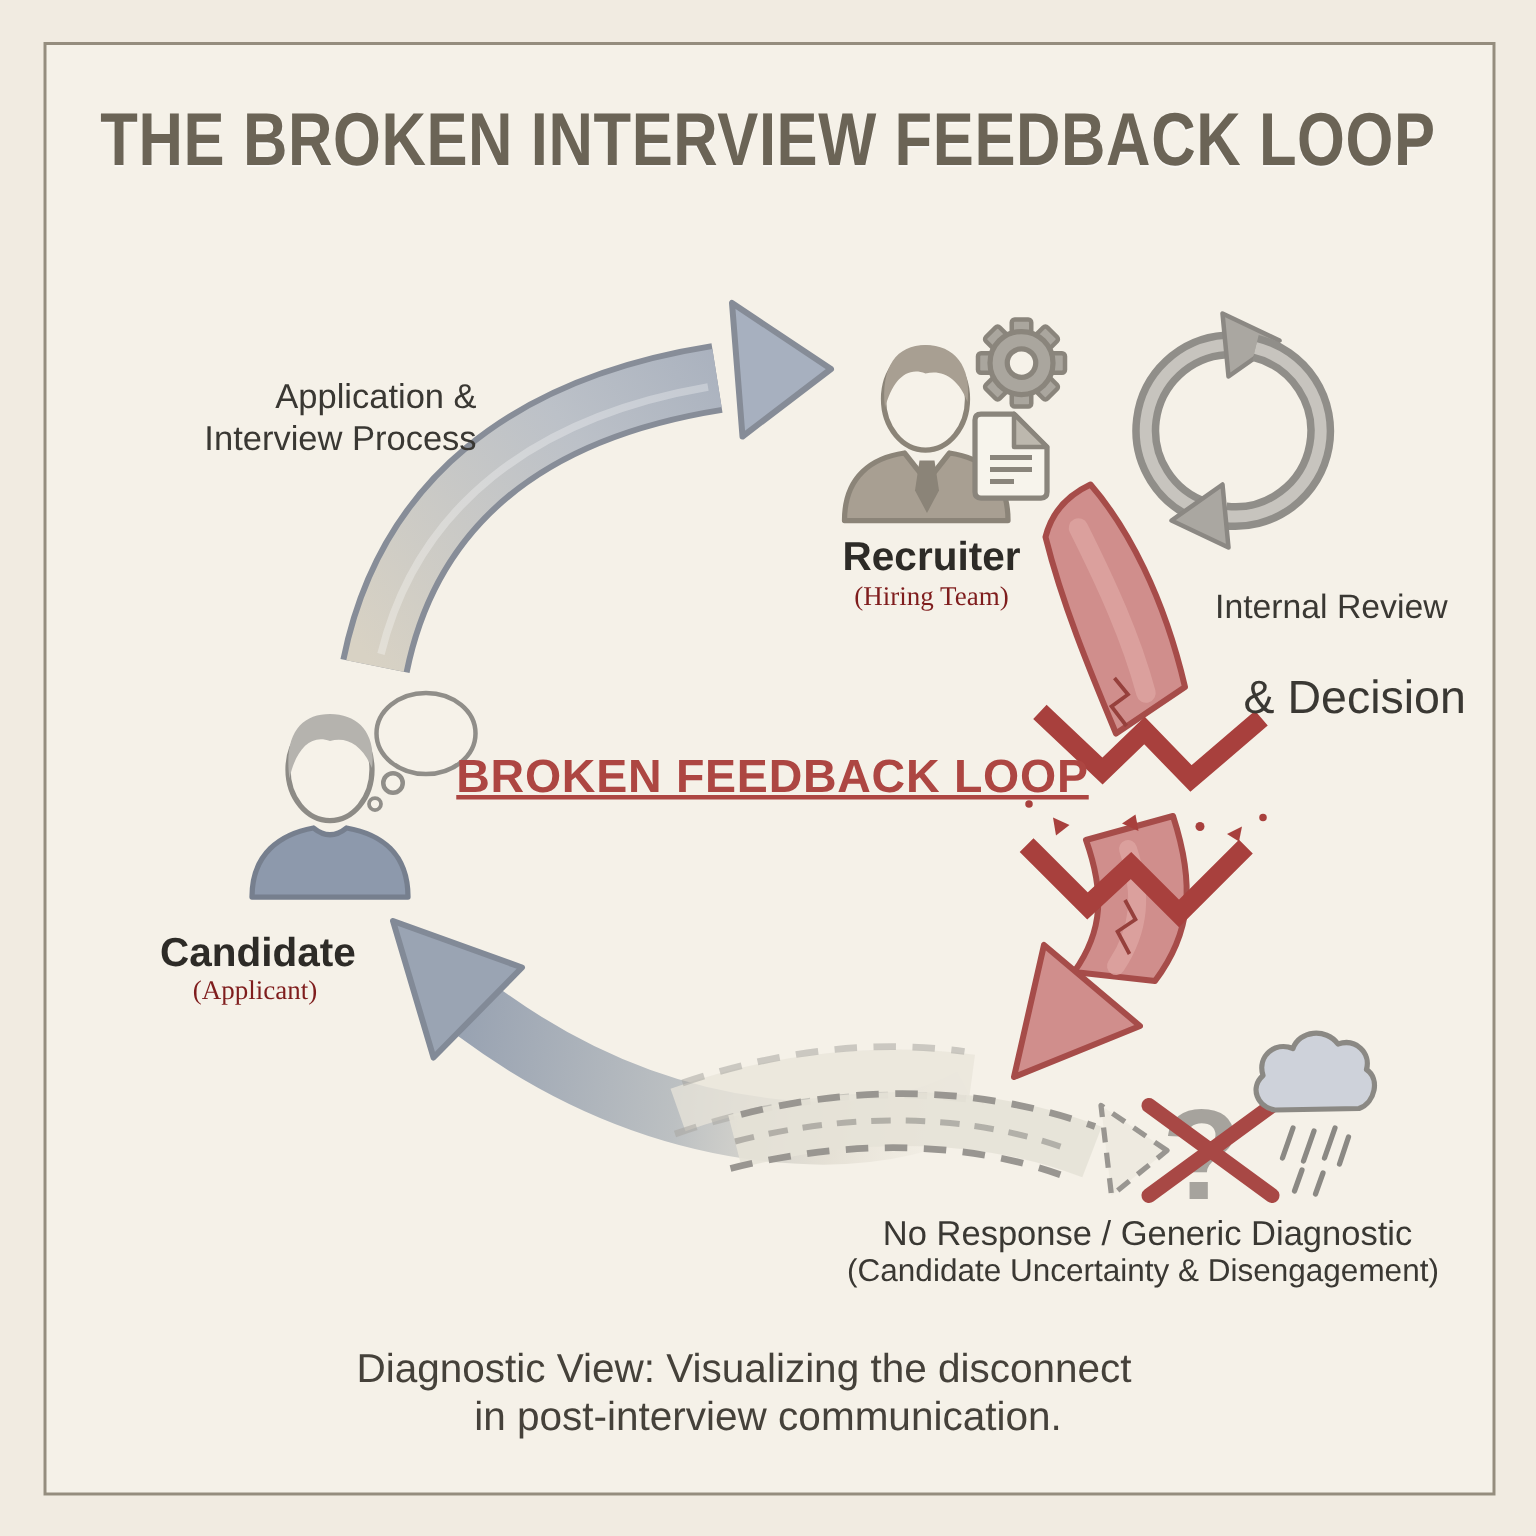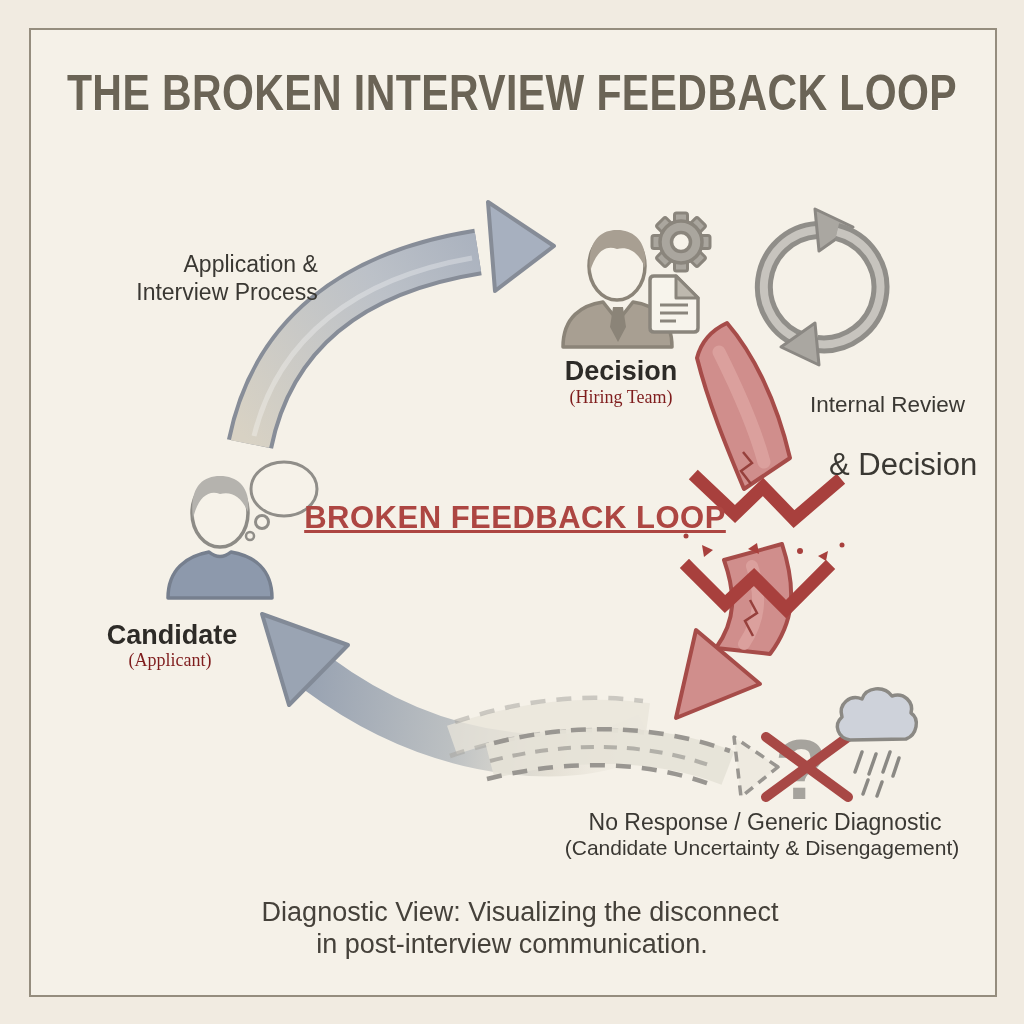--- a/index.html
+++ b/index.html
@@ -152,28 +152,28 @@
   </g>
 </svg>
 
 <div class="lbl title">THE BROKEN INTERVIEW FEEDBACK LOOP</div>
 
 <div class="lbl flowlbl ctr" style="left:227px;top:250px;">
   <div>Application &amp;</div>
   <div>Interview Process</div>
 </div>
 
-<div class="lbl nodelbl ctr" style="left:621px;top:355px;">Decision</div>
+<div class="lbl nodelbl ctr" style="left:621px;top:355px;">Recruiter</div>
 <div class="lbl sublbl ctr" style="left:621px;top:387px;">(Hiring Team)</div>
 
 <div class="lbl flowlbl" style="left:810px;top:391px;font-size:22.5px;">Internal Review</div>
 <div class="lbl flowlbl" style="left:829px;top:419px;font-size:31px;margin-top:27px;">&amp; Decision</div>
 
 <div class="lbl brokenlbl ctr" style="left:515px;top:499px;">BROKEN FEEDBACK LOOP</div>
 
 <div class="lbl nodelbl ctr" style="left:172px;top:619px;">Candidate</div>
 <div class="lbl sublbl ctr" style="left:170px;top:650px;">(Applicant)</div>
 
 <div class="lbl flowlbl ctr" style="left:765px;top:808px;">No Response / Generic Diagnostic</div>
 <div class="lbl ctr" style="left:762px;top:835px;font-size:21px;color:#3a3833;">(Candidate Uncertainty &amp; Disengagement)</div>
 
-<div class="lbl caption ctr" style="left:520px;top:896px;">Diagnostic View: Visualizing the disconnect</div>
+<div class="lbl caption ctr" style="left:496px;top:896px;">Diagnostic View: Visualizing the disconnect</div>
 <div class="lbl caption ctr" style="left:512px;top:928px;">in post-interview communication.</div>
 
 </body></html>

